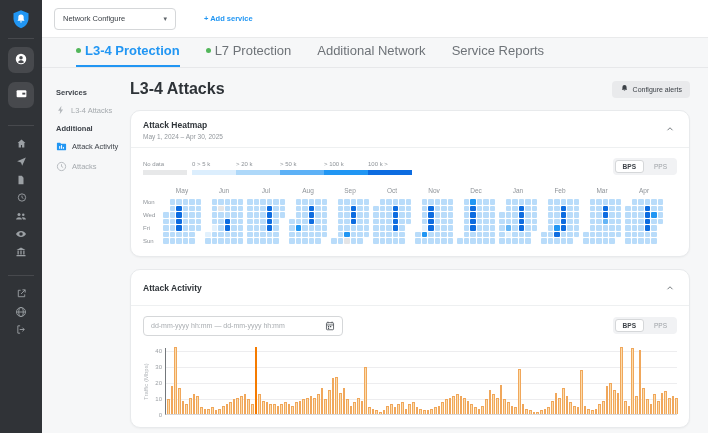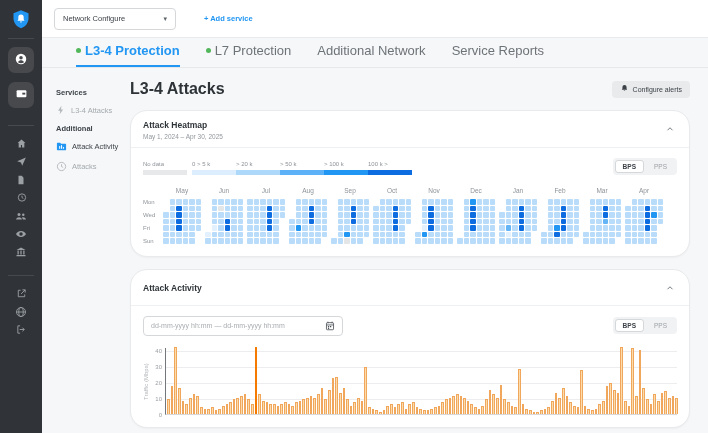--- a/index.html
+++ b/index.html
@@ -38,21 +38,21 @@
   .subnav-item { display:flex; align-items:center; gap:5px; font-size:7.5px; color:#a5aaae; margin-bottom:9px; cursor:pointer; }
   .subnav-item .ic { color:#b4b8bc; display:flex; }
   .subnav-item.active { color:#3e434a; }
   .subnav-item.active .ic { color:#2196f3; }
 
   .page { flex:1; padding-right:18px; min-width:0; }
   .page-head { display:flex; align-items:center; justify-content:space-between; margin:2px 0 12px; }
   h1 { font-size:16px; font-weight:bold; color:#2e3338; margin:0; }
   .cfg { display:flex; align-items:center; gap:4px; background:#e9eaec; border:none; border-radius:4px; height:17px; padding:0 8px; font-size:7px; color:#3c4147; cursor:pointer; }
 
-  .card { background:#fff; border:1px solid #e8eaec; border-radius:17px; margin-bottom:12px; box-shadow:0 1px 2px rgba(0,0,0,.04); }
+  .card { background:#fff; border:1px solid #e8eaec; border-radius:10px; margin-bottom:12px; box-shadow:0 1px 2px rgba(0,0,0,.04); }
   .card-head { display:flex; justify-content:space-between; align-items:flex-start; padding:9px 12px 7px; border-bottom:1px solid #eef0f1; }
   .card-title { font-size:8.5px; font-weight:bold; color:#2e3338; }
   .card-sub { font-size:6.5px; color:#93989d; margin-top:3px; }
   .chev { color:#767b80; background:none; border:none; cursor:pointer; padding:2px; }
   .card-body { padding:10px 12px 12px; }
 
   
   .hm-controls { display:flex; justify-content:space-between; align-items:flex-end; margin-bottom:12px; }
   .legend { display:flex; }
   .leg-item { width:44px; }

